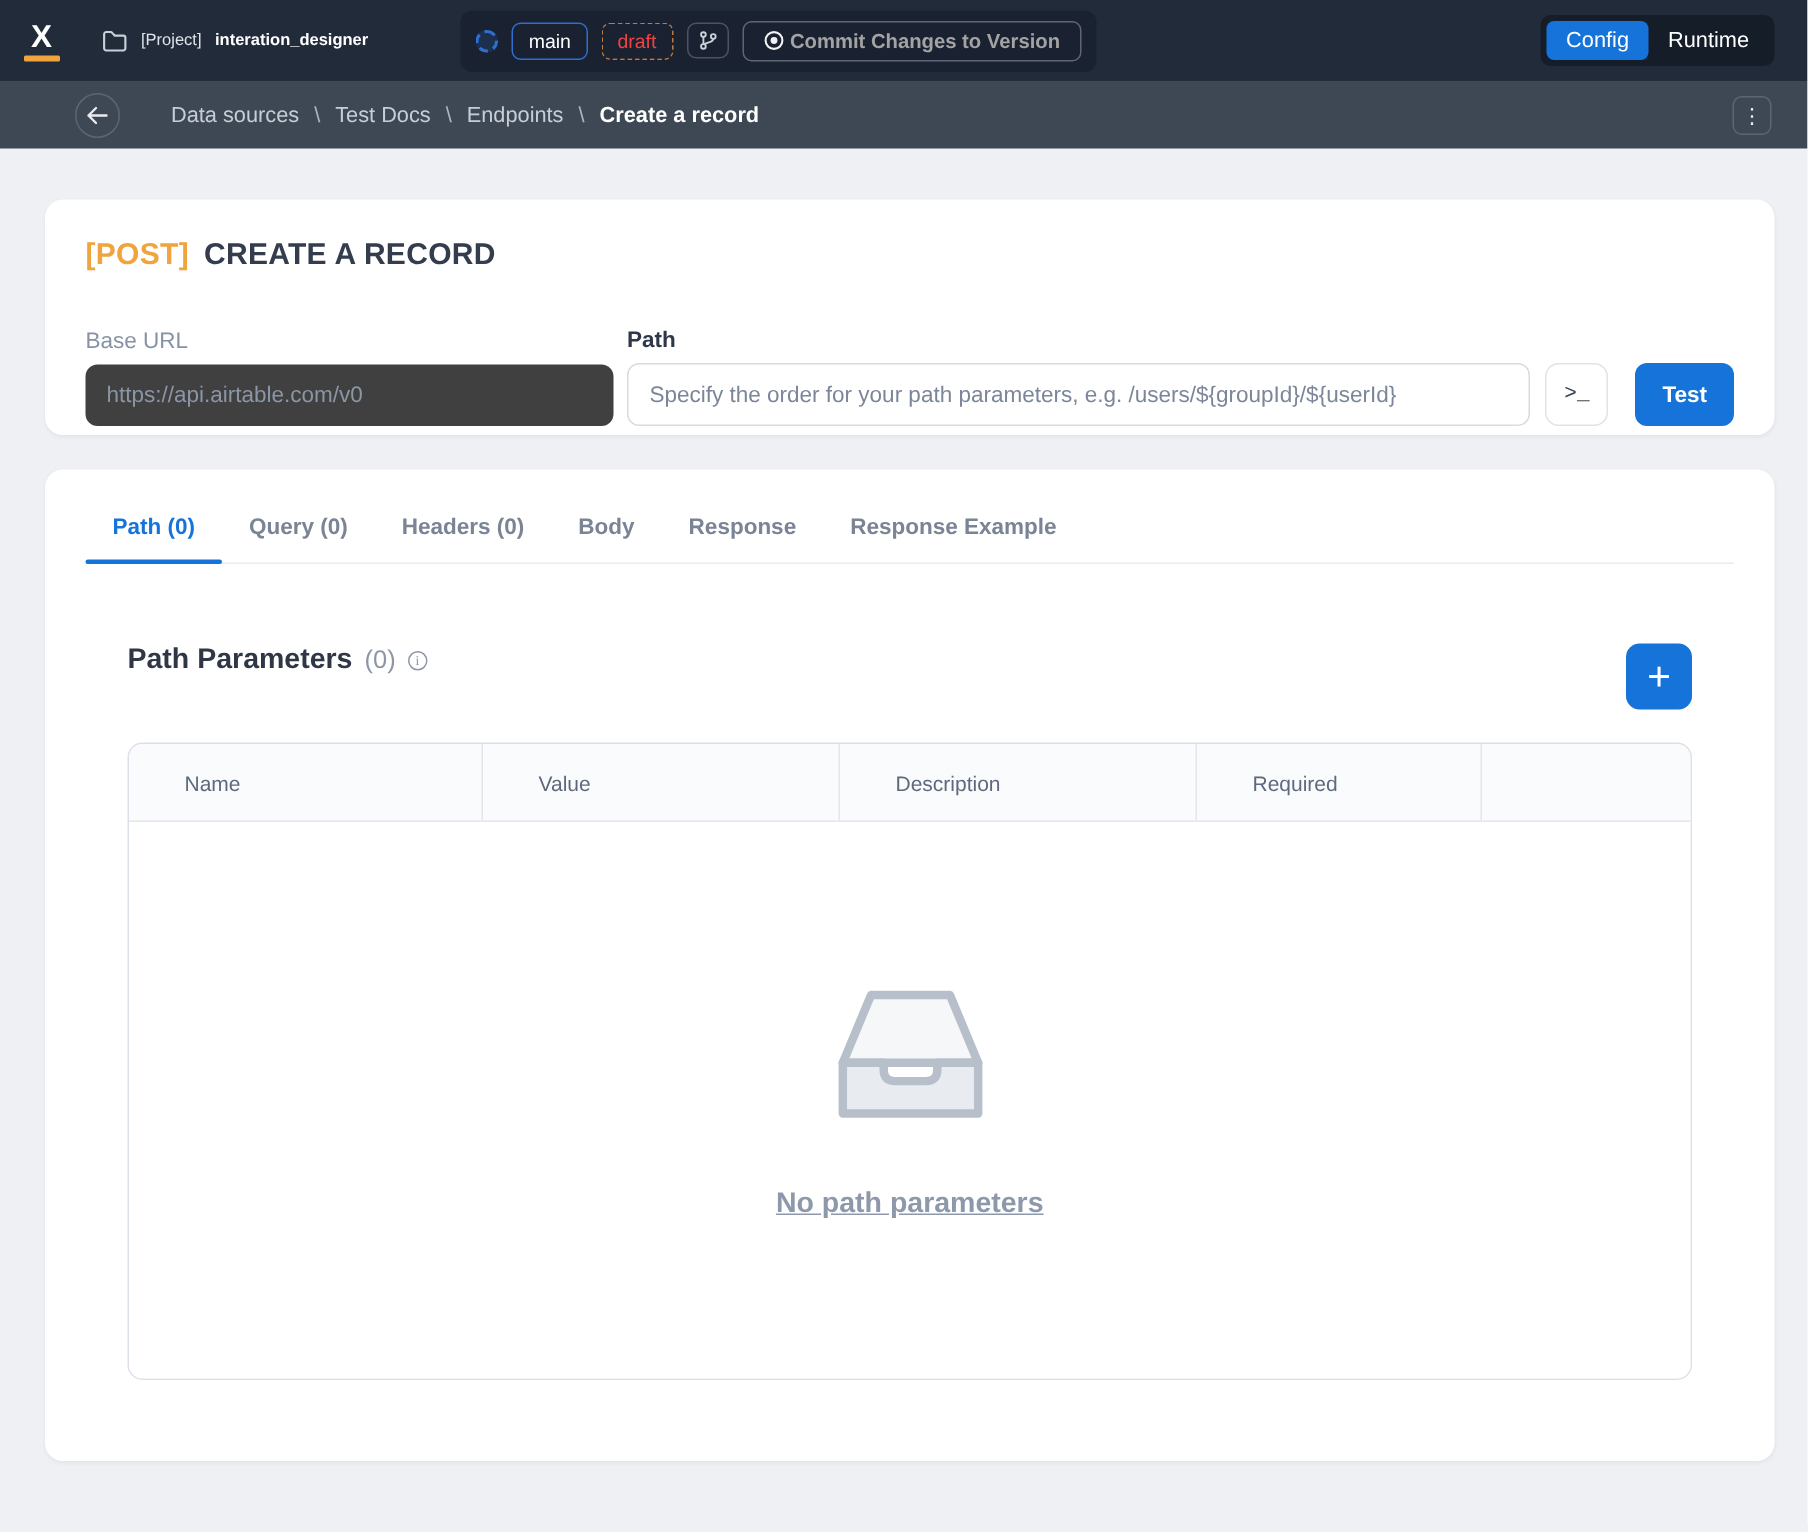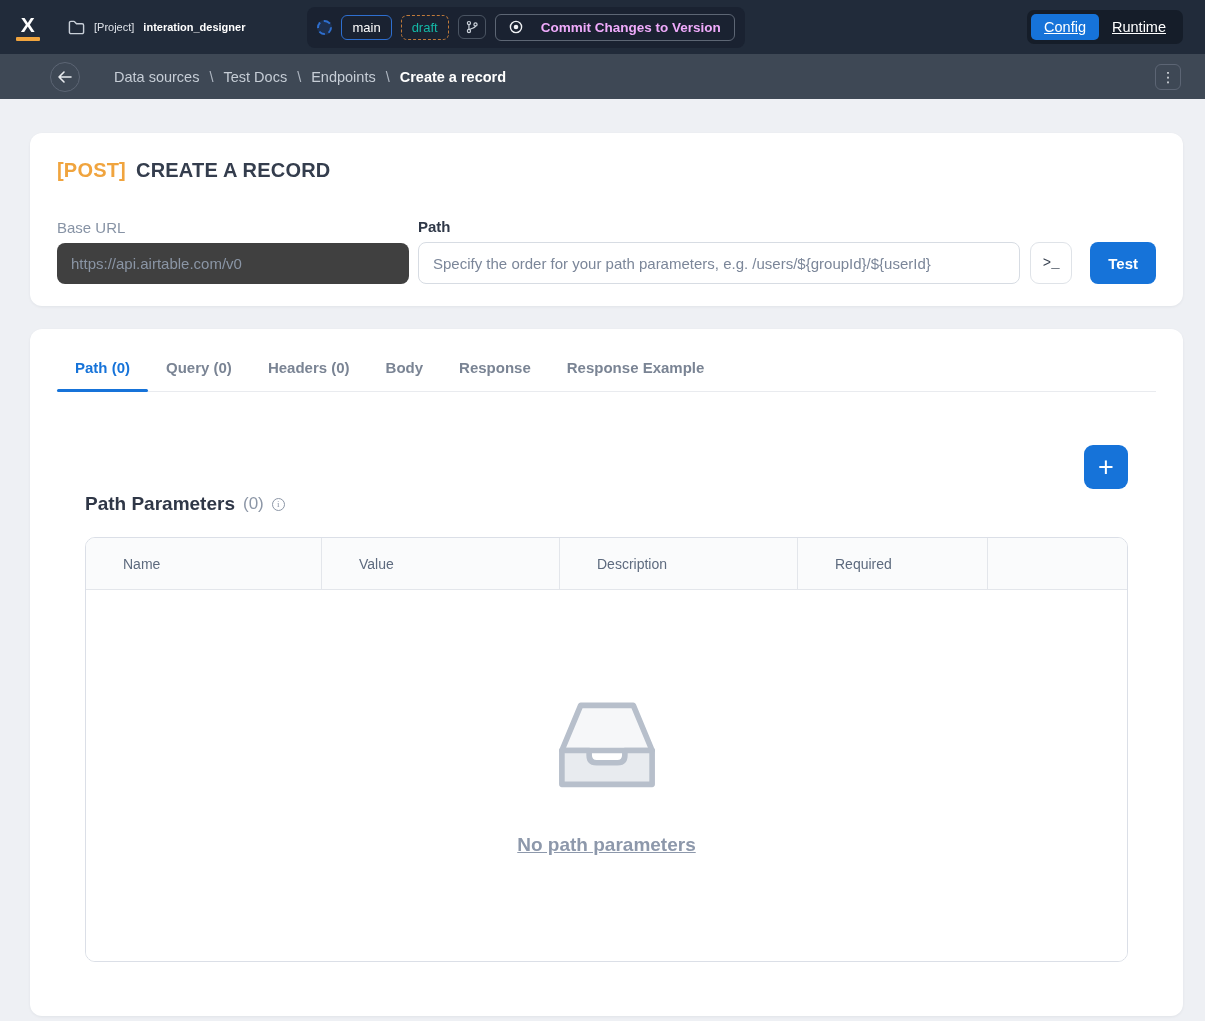--- a/index.html
+++ b/index.html
@@ -30,37 +30,37 @@
   }
   .dashed-circle {
     width: 15px; height: 15px; border-radius: 50%;
     border: 2px dashed #2e6fd0; background: rgba(46,111,208,0.18);
   }
   .pill {
     font-size: 13px; line-height: 1; padding: 5px 10px; border-radius: 6px;
     display: inline-flex; align-items: center; cursor: pointer;
   }
   .pill-main { color: #ffffff; border: 1px solid #2e6fd0; }
-  .pill-draft { color: #14b8a6; border: 1px dashed #c4ордер; border: 1px dashed #c07a3a; }
+  .pill-draft { color: #ef4444; border: 1px dashed #c4ордер; border: 1px dashed #c07a3a; }
   .pill-branch { border: 1px solid #4a5462; padding: 4px 6px; }
   .commit-btn {
-    display: inline-flex; align-items: center; gap: 18px;
+    display: inline-flex; align-items: center; gap: 4px;
     background: transparent; border: 1px solid #5d6674; border-radius: 6px;
-    color: #f0abfc; font-size: 13.5px; font-weight: 600;
+    color: #a3a3a3; font-size: 13.5px; font-weight: 600;
     padding: 5px 13px; cursor: pointer; font-family: inherit;
   }
   .mode-toggle {
     margin-left: auto;
     background: #151d29; border-radius: 7px; padding: 4px;
     display: inline-flex; align-items: center;
   }
   .mode-btn {
     border: none; background: transparent; color: #ffffff;
     font-size: 14.5px; padding: 5px 13px; border-radius: 5px;
-    cursor: pointer; font-family: inherit; text-decoration: underline;
+    cursor: pointer; font-family: inherit;
   }
   .mode-btn.active { background: #1673d9; }
 
   
   .breadcrumb-bar {
     height: 45px; background: #3e4855;
     display: flex; align-items: center;
     padding: 0 24px 0 50px;
   }
   .back-btn {
@@ -81,21 +81,21 @@
     display: inline-flex; align-items: center; justify-content: center;
     cursor: pointer;
   }
 
   
   .main { padding: 34px 22px 20px 30px; }
   .card {
     background: #ffffff; border-radius: 12px;
     box-shadow: 0 1px 3px rgba(20,30,50,0.06);
   }
-  .card-endpoint { padding: 26px 27px 22px; }
+  .card-endpoint { padding: 26px 27px 6px; }
   .endpoint-title { font-size: 20px; font-weight: 600; letter-spacing: 0.2px; color: #343d4d; margin-bottom: 36px; }
   .endpoint-title .method { color: #f0a43e; margin-right: 10px; }
 
   .form-row { display: flex; gap: 9px; align-items: flex-end; }
   .field label { display: block; font-size: 15px; margin-bottom: 7px; }
   .field-baseurl { width: 352px; flex: none; }
   .field-baseurl label { color: #8793a5; }
   .field-path { flex: 1; }
   .field-path label { color: #2f3848; font-weight: 600; }
   .baseurl-input {
@@ -133,21 +133,21 @@
     font-size: 15px; font-weight: 600; color: #7a8494;
     padding: 6px 18px 15px; cursor: pointer; position: relative;
   }
   .tab.active { color: #1673d9; }
   .tab.active::after {
     content: ""; position: absolute; left: 0; right: 0; bottom: -1px;
     height: 3px; background: #1673d9; border-radius: 2px;
   }
 
   .section-head { display: flex; align-items: flex-start; justify-content: space-between; margin: 53px 55px 0; }
-  .section-title-row { display: flex; align-items: center; gap: 8px; margin-top: 48px; }
+  .section-title-row { display: flex; align-items: center; gap: 8px; }
   .section-title { font-size: 19px; font-weight: bold; color: #2f3747; }
   .section-count { font-size: 17px; color: #8c96a6; font-weight: normal; }
   .info-icon {
     width: 13px; height: 13px; border: 1px solid #8c96a6; border-radius: 50%;
     color: #8c96a6; font-size: 9px; line-height: 11px; text-align: center;
     display: inline-block; font-family: "Liberation Serif", serif;
   }
   .section-desc { margin-top: 9px; font-size: 15px; color: #6d7889; }
   .add-btn {
     width: 44px; height: 44px; flex: none;

